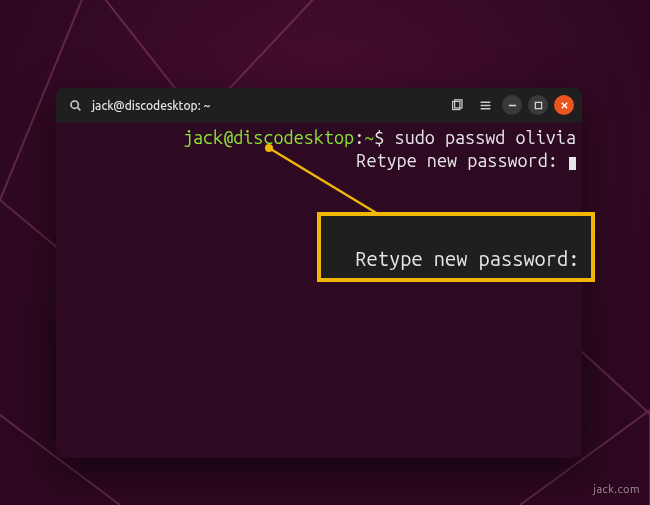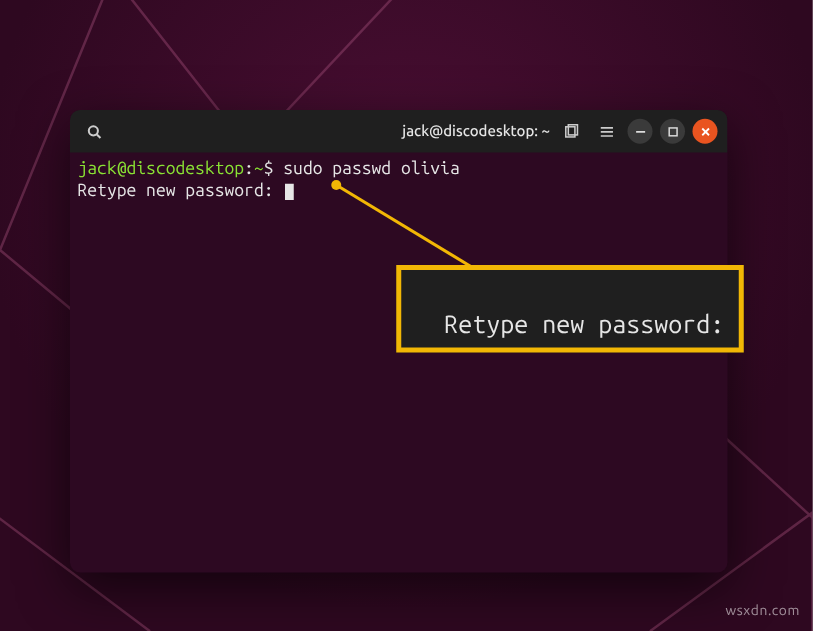--- a/index.html
+++ b/index.html
@@ -45,21 +45,21 @@
     height: 34px;
     background: #1f1f1f;
     display: flex;
     align-items: center;
     padding: 0 8px;
     gap: 6px;
   }
   .tb-left, .tb-right { display: flex; align-items: center; gap: 6px; }
   .tb-center {
     flex: 1;
-    text-align: right;
+    text-align: left;
     color: #e6e6e6;
     font-size: 12px;
     font-weight: 500;
   }
   .tb-btn {
     width: 22px;
     height: 22px;
     border-radius: 4px;
     display: flex;
     align-items: center;
@@ -75,23 +75,24 @@
   }
   .tb-btn.win svg { width: 9px; height: 9px; }
   .tb-btn.close {
     background: #e95420;
     color: #fff;
   }
   .terminal-body {
     flex: 1;
     padding: 4px 6px;
     font-family: "Ubuntu Mono", "Consolas", monospace;
-    font-size: 14px;
+    font-size: 18px;
     line-height: 1.25;
     color: #e6e6e6;
+    text-align: right;
   }
   .prompt { color: #8ae234; }
   .prompt .sep { color: #e6e6e6; }
   .cmd { color: #e6e6e6; }
   .cursor-block {
     display: inline-block;
     width: 7px;
     height: 13px;
     background: #e6e6e6;
     vertical-align: text-bottom;
@@ -189,13 +190,13 @@
 
 <svg class="callout-line">
   <line x1="269" y1="148" x2="378" y2="214"></line>
   <circle cx="269" cy="148" r="4"></circle>
 </svg>
 
 <div class="callout">
   <span>Retype new password:</span>
 </div>
 
-<div class="watermark">wsxdn.com</div>
+<div class="watermark">jack.com</div>
 
 </body></html>

